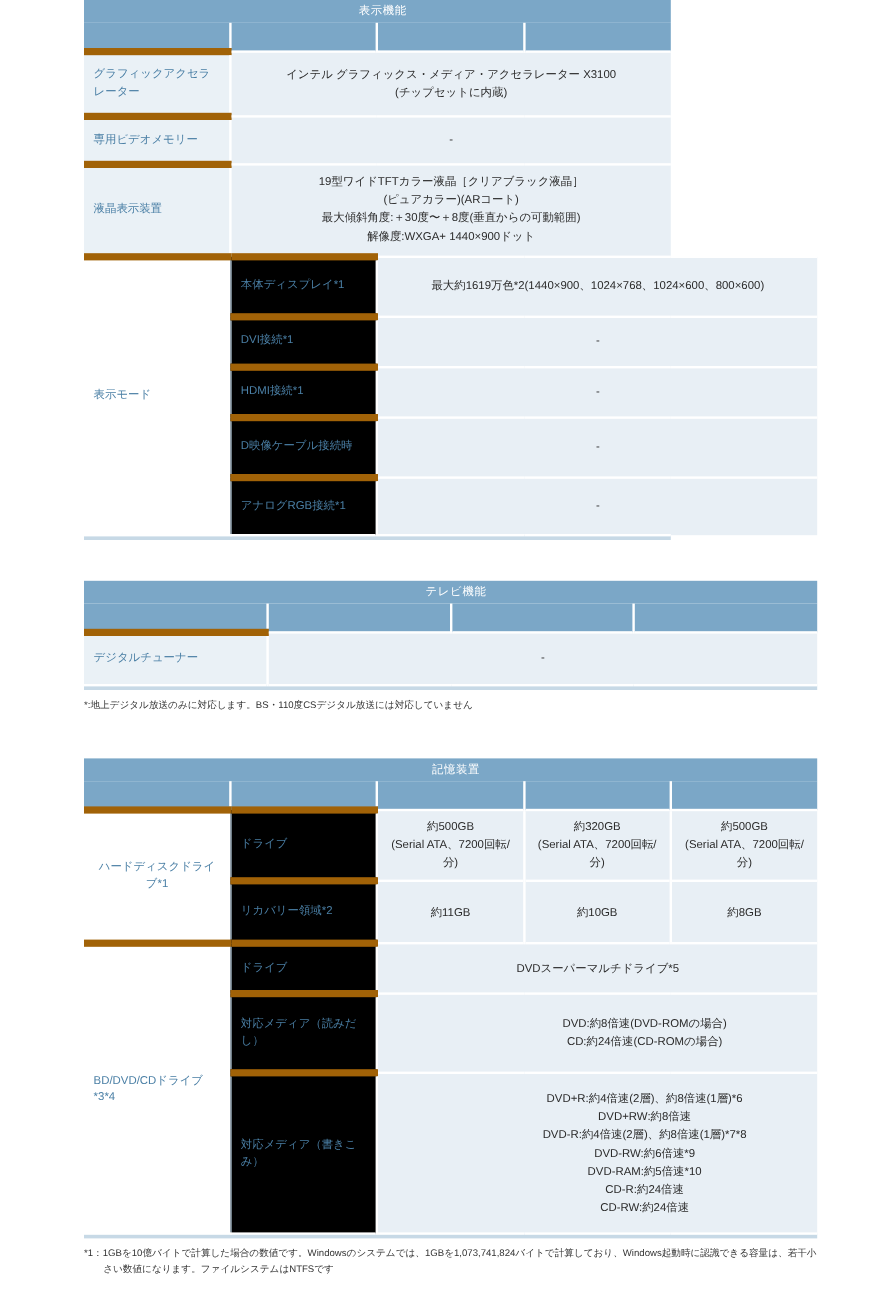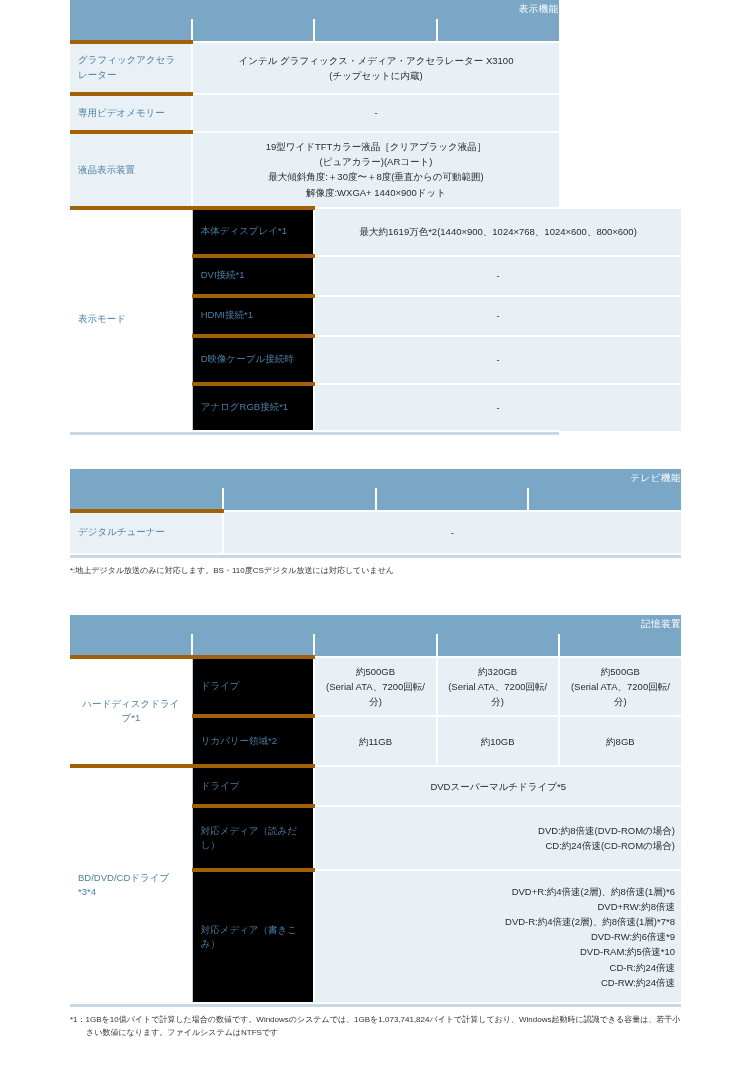--- a/index.html
+++ b/index.html
@@ -35,41 +35,41 @@
     padding: 0;
     margin: 0;
     vertical-align: middle;
   }
 
   .band {
     background: #7ba7c7;
     color: #ffffff;
     font-size: 9.5px;
     height: 19px;
-    text-align: right;
+    text-align: center;
     padding-left: 9px !important;
     font-weight: normal;
     letter-spacing: .5px;
   }
 
   
   .colhdr td {
     background: #7ba7c7;
     height: 21px;
     border-right: 2px solid #ffffff;
   }
   .colhdr td:last-child { border-right: none; }
 
   
   .lbl {
     background: #eaf1f6;
     color: #4a7fa5;
     padding: 6px 8px !important;
     line-height: 1.55;
-    border-top: 4px solid #a16207;
+    border-top: 6px solid #a16207;
     border-right: 2px solid #ffffff;
     vertical-align: middle;
   }
   .lbl.outer {
     background: #ffffff;
     border-right: 1px solid #b9cfdf;
   }
   .lbl.sub {
     background: #000000;
   }
@@ -79,21 +79,21 @@
     background: #e8eff5;
     color: #2b2b2b;
     text-align: center;
     padding: 6px 6px !important;
     line-height: 1.6;
     border-top: 2px solid #ffffff;
     border-right: 2px solid #ffffff;
   }
   .val:last-child { border-right: none; }
   .val.left {
-    text-align: right;
+    text-align: center;
     padding-left: 84px !important;
   }
 
   .rule-top td {
     border-top: 2px solid #ffffff;
   }
   .tbl-bottom {
     height: 3px;
     background: #c7d9e6;
   }

